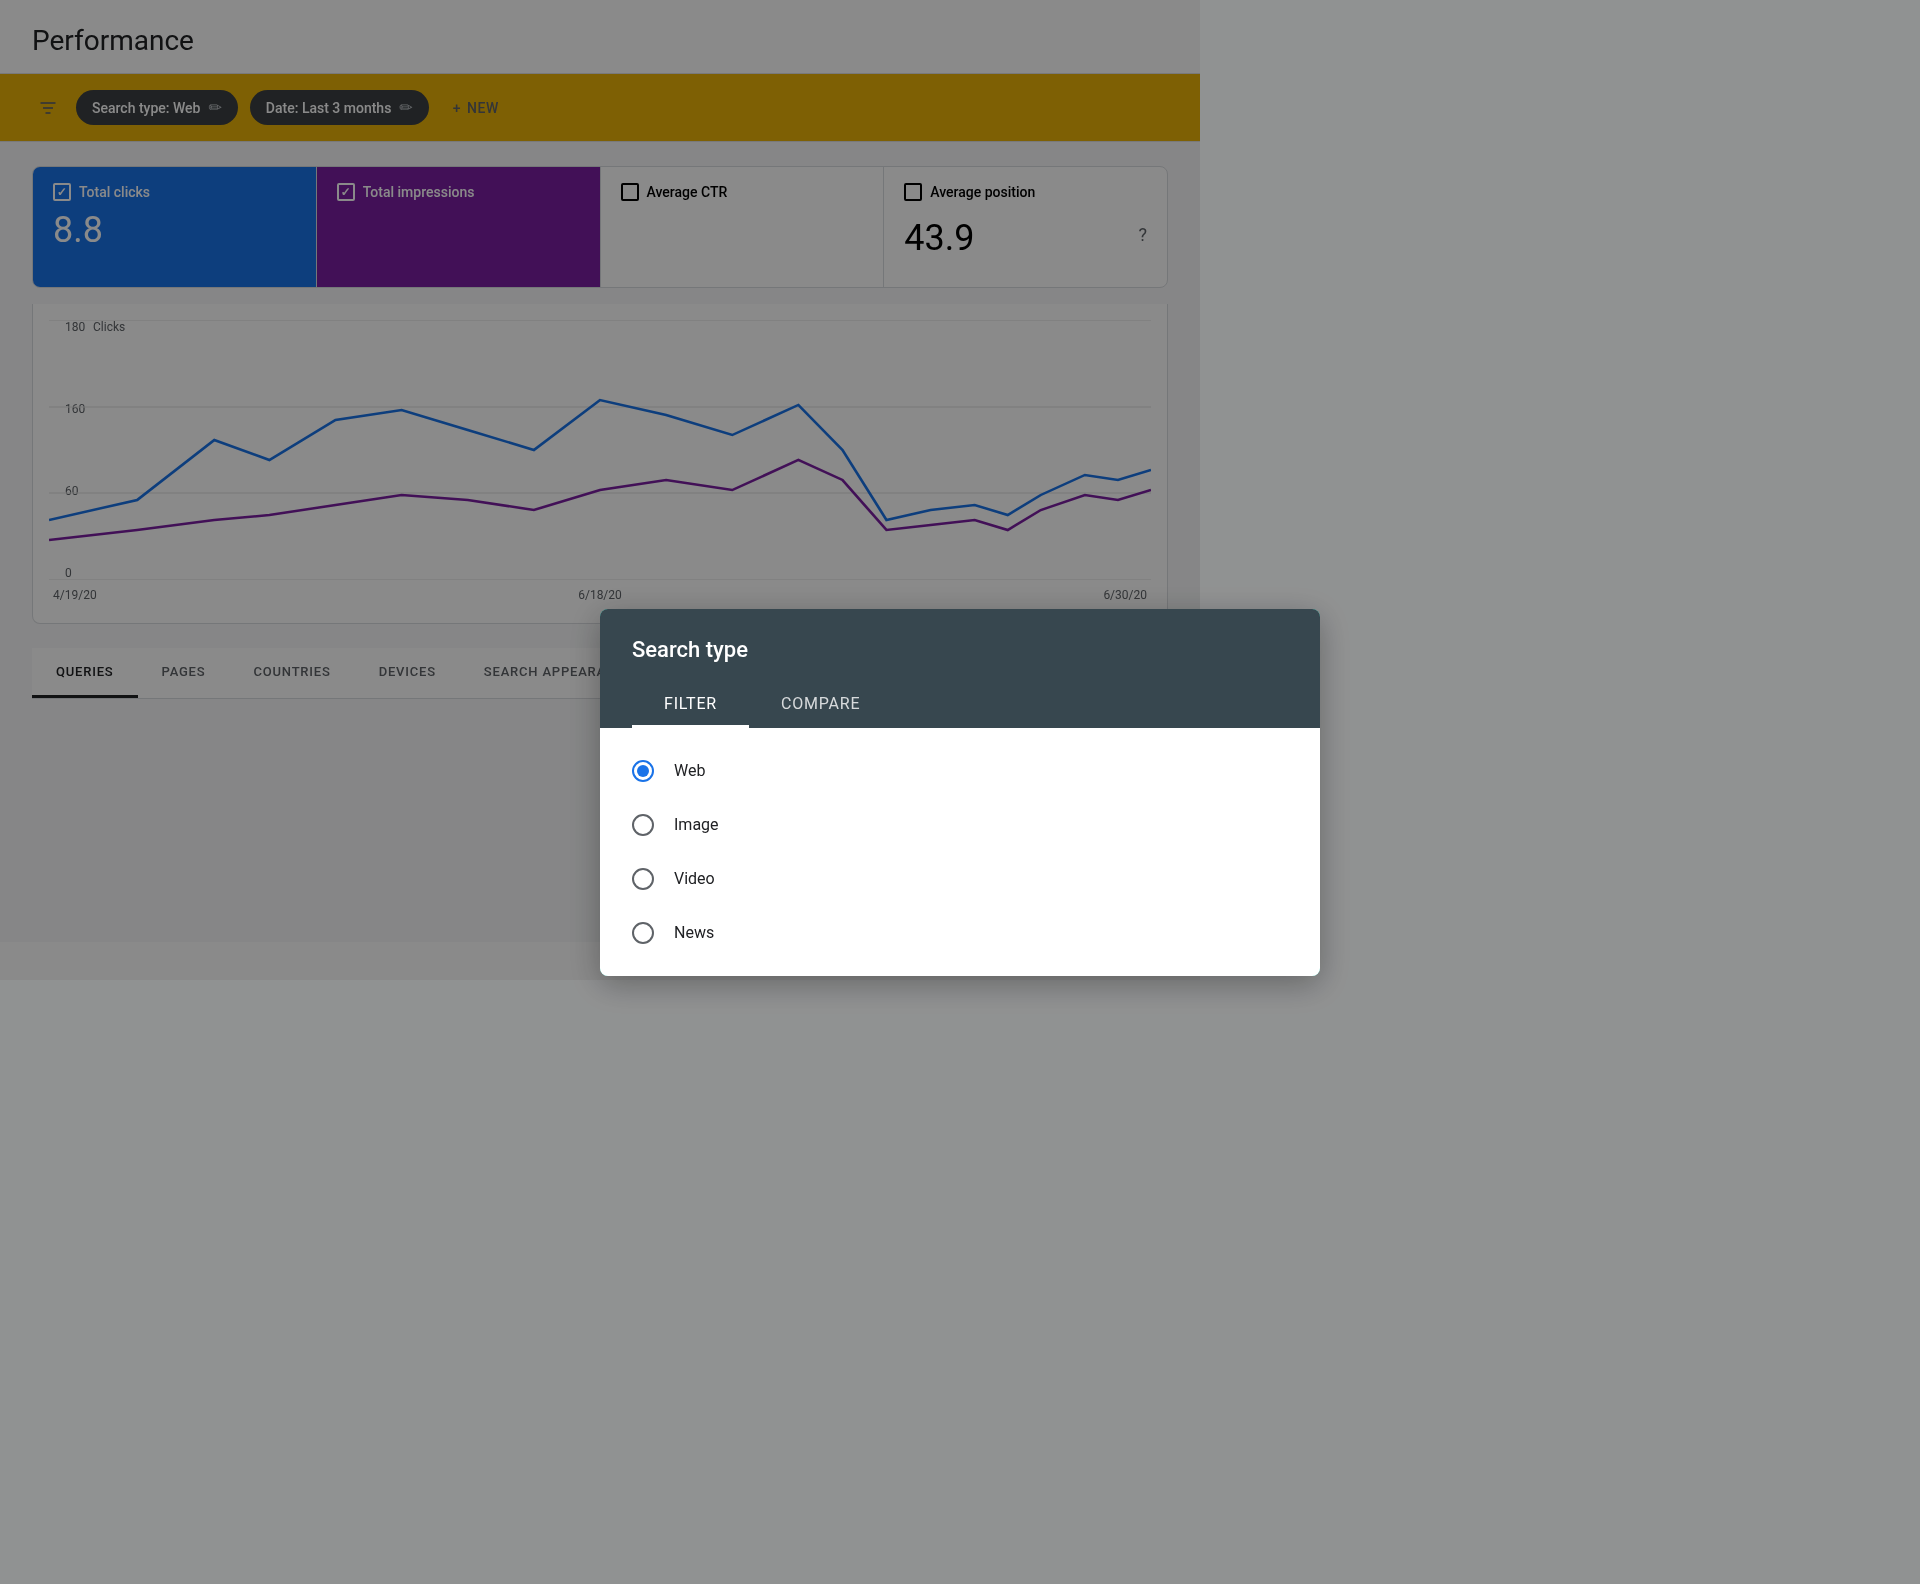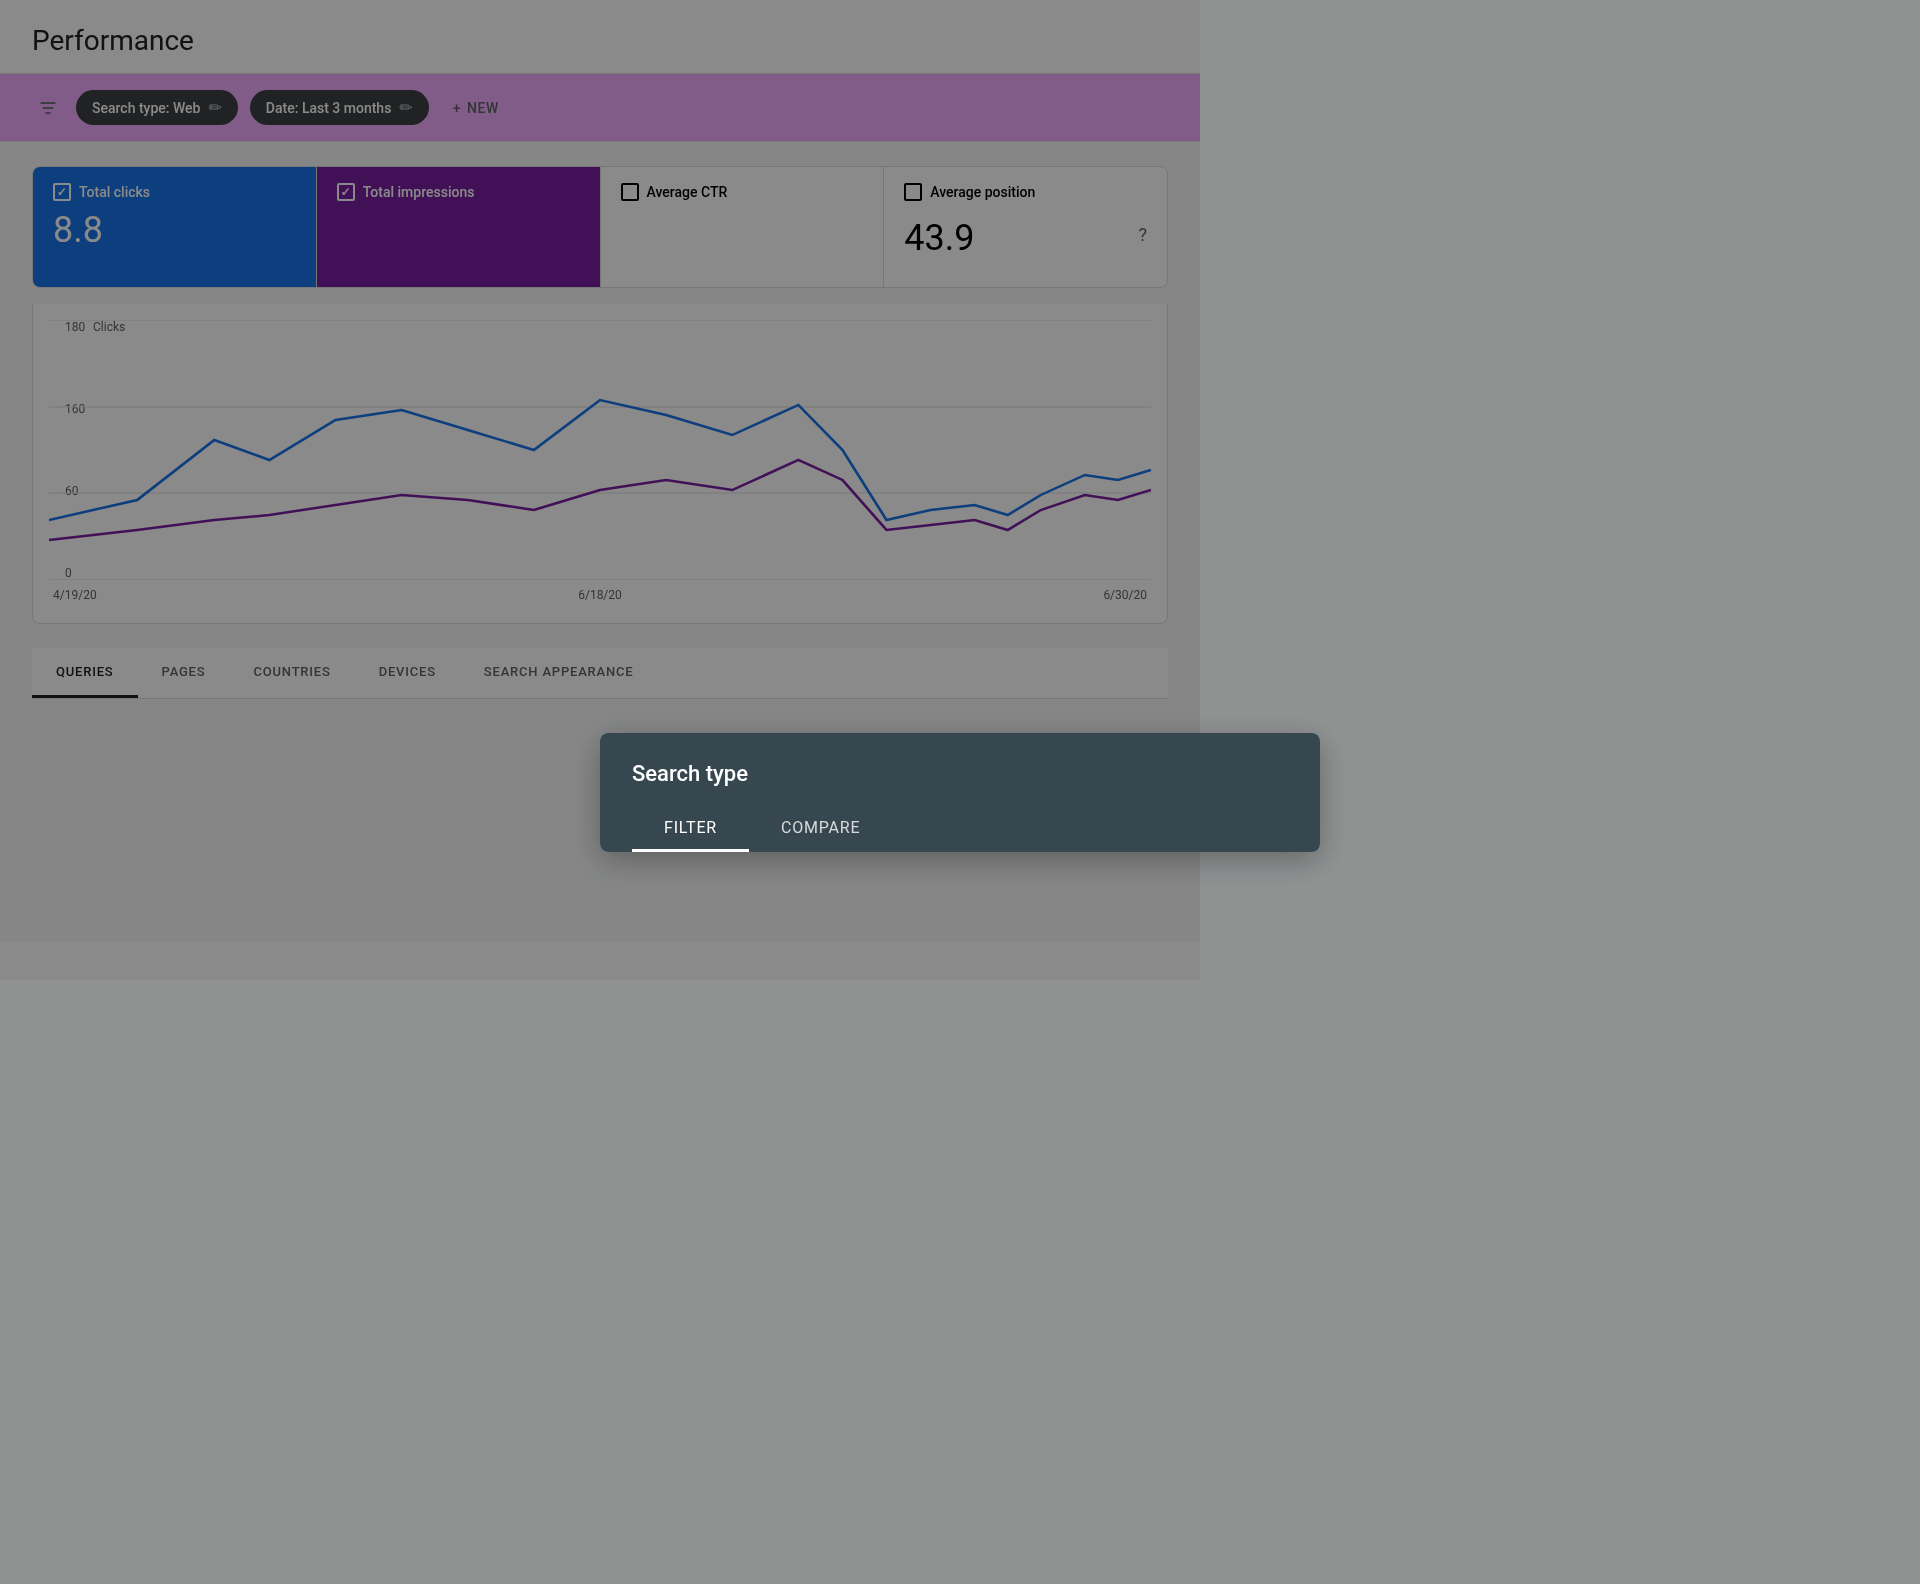--- a/index.html
+++ b/index.html
@@ -33,21 +33,21 @@
       color: #202124;
       margin-bottom: 0;
     }
 
     
     .toolbar {
       display: flex;
       align-items: center;
       gap: 12px;
       padding: 16px 32px;
-      background: #f0abfc;
+      background: #eab308;
       border-bottom: 1px solid #e0e0e0;
     }
 
     .filter-icon-btn {
       width: 32px;
       height: 32px;
       display: flex;
       align-items: center;
       justify-content: center;
       cursor: pointer;
@@ -459,15 +459,37 @@
   <div class="dialog">
 
     <div class="dialog-header">
       <div class="dialog-title">Search type</div>
       <div class="dialog-tabs">
         <div class="dialog-tab active">FILTER</div>
         <div class="dialog-tab">COMPARE</div>
       </div>
     </div>
 
+    <div class="dialog-body">
+
+      <div class="radio-option">
+        <div class="radio-circle selected"></div>
+        <span class="radio-label">Web</span>
+      </div>
+
+      <div class="radio-option">
+        <div class="radio-circle"></div>
+        <span class="radio-label">Image</span>
+      </div>
+
+      <div class="radio-option">
+        <div class="radio-circle"></div>
+        <span class="radio-label">Video</span>
+      </div>
+
+      <div class="radio-option">
+        <div class="radio-circle"></div>
+        <span class="radio-label">News</span>
+      </div>
+    </div>
 
   </div>
 </div>
 
 </body></html>

